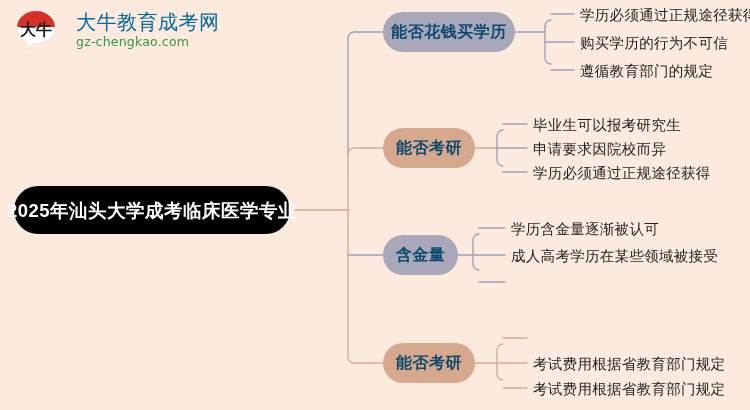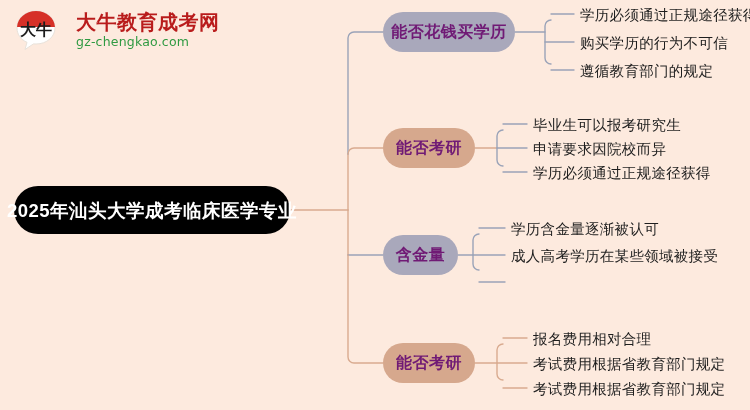--- a/index.html
+++ b/index.html
@@ -48,22 +48,22 @@
   }
   .logo-mark svg { display: block; }
   .logo-words {
     display: flex;
     flex-direction: column;
     justify-content: center;
     line-height: 1;
   }
   .logo-title {
     font-size: 20px;
-    font-weight: bold;
-    color: #b91c1c;
+    font-weight: normal;
+    color: #0369a1;
     letter-spacing: 0.5px;
     white-space: nowrap;
   }
   .logo-domain {
     font-size: 12.5px;
     font-weight: normal;
     color: #2f9a42;
     letter-spacing: 0.2px;
     margin-top: 4px;
     white-space: nowrap;
@@ -98,21 +98,21 @@
     position: absolute;
     height: 40px;
     border-radius: 20px;
     display: flex;
     align-items: center;
     justify-content: center;
     box-sizing: border-box;
     padding: 0 14px;
   }
   .branch-node span {
-    color: #701a75;
+    color: #0c4a6e;
     font-size: 16px;
     font-weight: bold;
     letter-spacing: 0.5px;
     white-space: nowrap;
   }
   .branch-purple { background: #a9a8bb; }
   .branch-tan    { background: #d6a88d; }
 
   .branch-b0 { left: 383px; top: 12px;  width: 132px; }
   .branch-b1 { left: 383px; top: 128px; width: 92px;  }
@@ -208,17 +208,16 @@
   <div class="leaf" style="left:580px; top:36px;">购买学历的行为不可信</div>
   <div class="leaf" style="left:580px; top:64px;">遵循教育部门的规定</div>
 
   <div class="leaf" style="left:533px; top:142px;">申请要求因院校而异</div>
   <div class="leaf" style="left:533px; top:118px;">毕业生可以报考研究生</div>
   <div class="leaf" style="left:533px; top:166px;">学历必须通过正规途径获得</div>
 
   <div class="leaf" style="left:511px; top:222px;">学历含金量逐渐被认可</div>
   <div class="leaf" style="left:511px; top:249px;">成人高考学历在某些领域被接受</div>
 
-  <div class="leaf" style="left:533px; top:332px;">报名费用相对合理</div>
   <div class="leaf" style="left:533px; top:357px;">考试费用根据省教育部门规定</div>
   <div class="leaf" style="left:533px; top:382px;">考试费用根据省教育部门规定</div>
 
 </div>
 
 </body></html>

